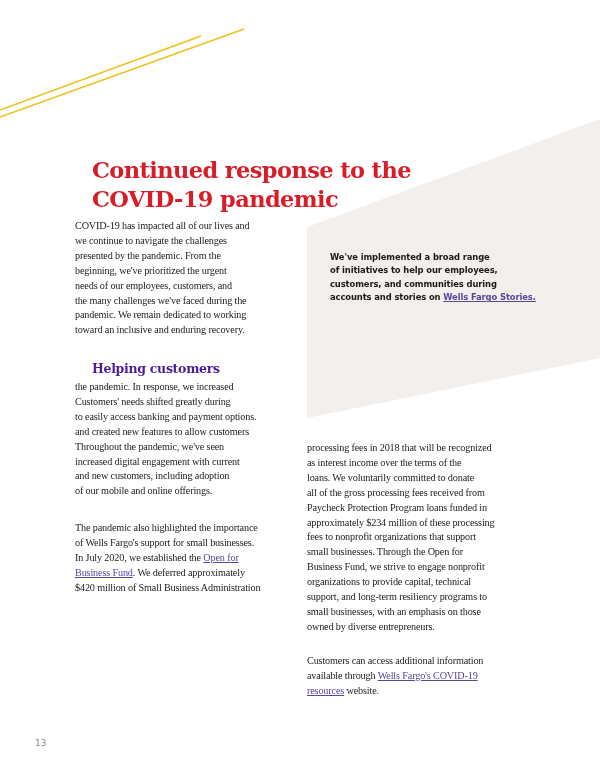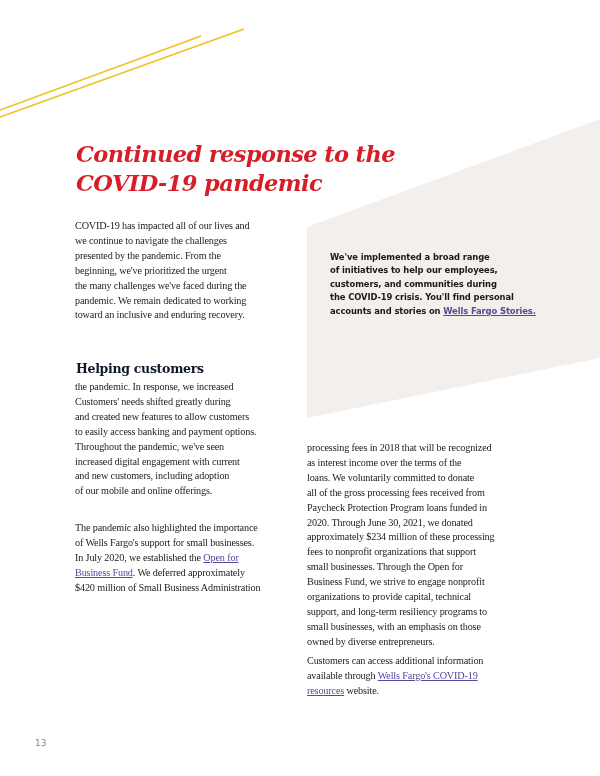--- a/index.html
+++ b/index.html
@@ -4,37 +4,37 @@
 <style>
   html, body { margin: 0; padding: 0; }
   body {
     width: 600px; height: 776px; position: relative; overflow: hidden;
     background: #ffffff;
     font-family: "DejaVu Sans", sans-serif;
     color: #1f1f1f;
   }
   .deco { position: absolute; left: 0; top: 0; width: 600px; height: 776px; }
   .title {
-    position: absolute; left: 76px; top: 140px; margin: 0;
-    font-family: "DejaVu Serif", serif; font-style: italic; font-weight: bold;
+    position: absolute; left: 76px; top: 140px; margin: 16px;
+    font-family: "DejaVu Serif", serif; font-weight: bold;
     font-size: 22.5px; line-height: 29px; color: #d71e28; letter-spacing: -0.6px;
     width: 320px;
   }
   .para {
     position: absolute; margin: 0;
     font-size: 10.2px; line-height: 14.9px; color: #222;
     letter-spacing: -0.15px;
     font-family: Liberation Serif, serif;
   }
   .para .line { display: block; white-space: nowrap; }
   .intro { left: 75px; top: 219px; }
   .h2 {
-    position: absolute; left: 76px; top: 361px; margin: 0;
+    position: absolute; left: 92px; top: 361px; margin: 0;
     font-family: "DejaVu Serif", serif; font-weight: bold;
-    font-size: 12.5px; color: #0f172a; letter-spacing: -0.3px;
+    font-size: 12.5px; color: #4c1d95; letter-spacing: -0.3px;
   }
   .p1 { left: 75px; top: 380px; }
   .p2 { left: 75px; top: 521px; }
   .p3 { left: 307px; top: 441px; }
   .p4 { left: 307px; top: 654px; }
   .callout {
     position: absolute; left: 330px; top: 251px; margin: 0;
     font-size: 8.4px; line-height: 13.4px; font-weight: bold; color: #1a1a1a;
     letter-spacing: -0.1px;
   }
@@ -57,61 +57,60 @@
 <h1 class="title">
   <span>Continued response to the</span><br>
   <span>COVID-19 pandemic</span>
 </h1>
 
 <p class="para intro">
   <span class="line">COVID-19 has impacted all of our lives and</span>
   <span class="line">we continue to navigate the challenges</span>
   <span class="line">presented by the pandemic. From the</span>
   <span class="line">beginning, we've prioritized the urgent</span>
+  <span class="line">needs of our employees, customers, and</span>
   <span class="line">the many challenges we've faced during the</span>
   <span class="line">pandemic. We remain dedicated to working</span>
   <span class="line">toward an inclusive and enduring recovery.</span>
 </p>
 
 <p class="callout">
   <span class="line">We've implemented a broad range</span>
   <span class="line">of initiatives to help our employees,</span>
   <span class="line">customers, and communities during</span>
-  <span class="line">the COVID-19 crisis. You'll find personal</span>
   <span class="line"><span>accounts and stories on </span><a class="link" href="#">Wells Fargo Stories.</a></span>
 </p>
 
 <h2 class="h2">Helping customers</h2>
 
 <p class="para p1">
   <span class="line">the pandemic. In response, we increased</span>
   <span class="line">Customers' needs shifted greatly during</span>
+  <span class="line">to easily access banking and payment options.</span>
   <span class="line">and created new features to allow customers</span>
-  <span class="line">to easily access banking and payment options.</span>
   <span class="line">Throughout the pandemic, we've seen</span>
   <span class="line">increased digital engagement with current</span>
   <span class="line">and new customers, including adoption</span>
   <span class="line">of our mobile and online offerings.</span>
 </p>
 
 <p class="para p2">
   <span class="line">The pandemic also highlighted the importance</span>
   <span class="line">of Wells Fargo's support for small businesses.</span>
   <span class="line"><span>In July 2020, we established the </span><a class="link" href="#">Open for</a></span>
   <span class="line"><a class="link" href="#">Business Fund</a><span>. We deferred approximately</span></span>
   <span class="line">$420 million of Small Business Administration</span>
 </p>
 
 <p class="para p3">
   <span class="line">processing fees in 2018 that will be recognized</span>
   <span class="line">as interest income over the terms of the</span>
   <span class="line">loans. We voluntarily committed to donate</span>
   <span class="line">all of the gross processing fees received from</span>
   <span class="line">Paycheck Protection Program loans funded in</span>
-  <span class="line">2020. Through June 30, 2021, we donated</span>
   <span class="line">approximately $234 million of these processing</span>
   <span class="line">fees to nonprofit organizations that support</span>
   <span class="line">small businesses. Through the Open for</span>
   <span class="line">Business Fund, we strive to engage nonprofit</span>
   <span class="line">organizations to provide capital, technical</span>
   <span class="line">support, and long-term resiliency programs to</span>
   <span class="line">small businesses, with an emphasis on those</span>
   <span class="line">owned by diverse entrepreneurs.</span>
 </p>
 

